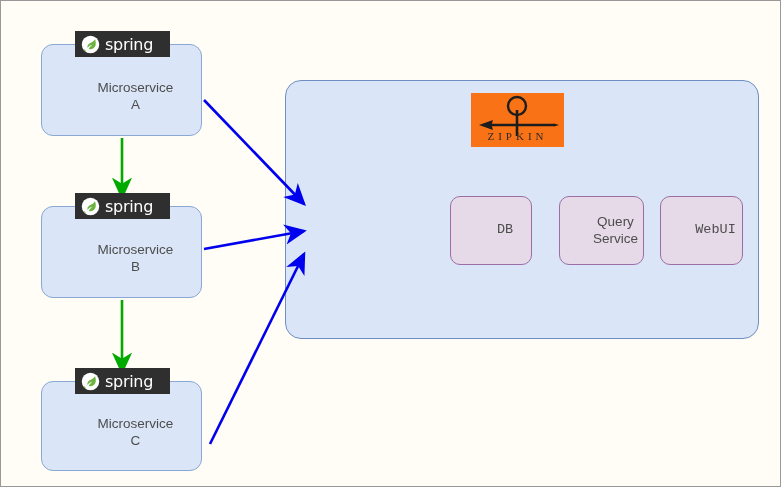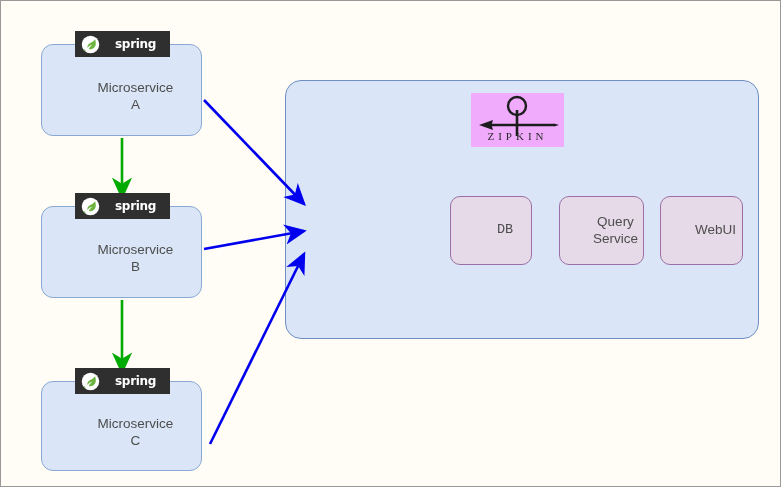--- a/index.html
+++ b/index.html
@@ -62,31 +62,31 @@
     display: flex;
     align-items: center;
     justify-content: flex-start;
     padding-left: 6px;
     box-sizing: border-box;
     z-index: 5;
   }
   .spring-leaf { width: 19px; height: 19px; flex: 0 0 auto; }
   .spring-word {
     color: #ffffff;
-    font-size: 12px;
-    font-weight: 700;
+    font-size: 16px;
+    font-weight: 400;
     letter-spacing: -0.3px;
-    margin-left: 15px;
+    margin-left: 5px;
     font-family: "DejaVu Sans", sans-serif;
   }
 
   
   .zipkin-logo {
     position: absolute;
-    background: #f0abfc;
+    background: #f97316;
     display: block;
   }
   .zipkin-word {
     position: absolute;
     left: 0; right: 0;
     bottom: 5px;
     text-align: center;
     font-size: 11px;
     letter-spacing: 4px;
     color: #2b2b2b;
@@ -147,21 +147,21 @@
     <div class="zipkin-word">ZIPKIN</div>
   </div>
 
   <div class="node comp-box" style="left:449px; top:195px; width:82px; height:69px; z-index:6;font-family:Liberation Mono, monospace;">
     <span>DB</span>
   </div>
   <div class="node comp-box" style="left:558px; top:195px; width:85px; height:69px; z-index:6;">
     <span>Query
 Service</span>
   </div>
-  <div class="node comp-box" style="left:659px; top:195px; width:83px; height:69px; z-index:6;">
+  <div class="node comp-box" style="left:659px; top:195px; width:83px; height:69px; z-index:6;font-family:Liberation Mono, monospace;">
     <span>WebUI</span>
   </div>
 
   <div class="node ms-box" style="left:40px; top:43px; width:161px; height:92px; z-index:3; padding-top:14px;">
     <span>Microservice
 A</span>
   </div>
   <div class="spring-badge" style="left:74px; top:30px;">
     <svg class="spring-leaf" viewBox="0 0 24 24">
       <circle cx="12" cy="12" r="11" fill="#ffffff"></circle>

